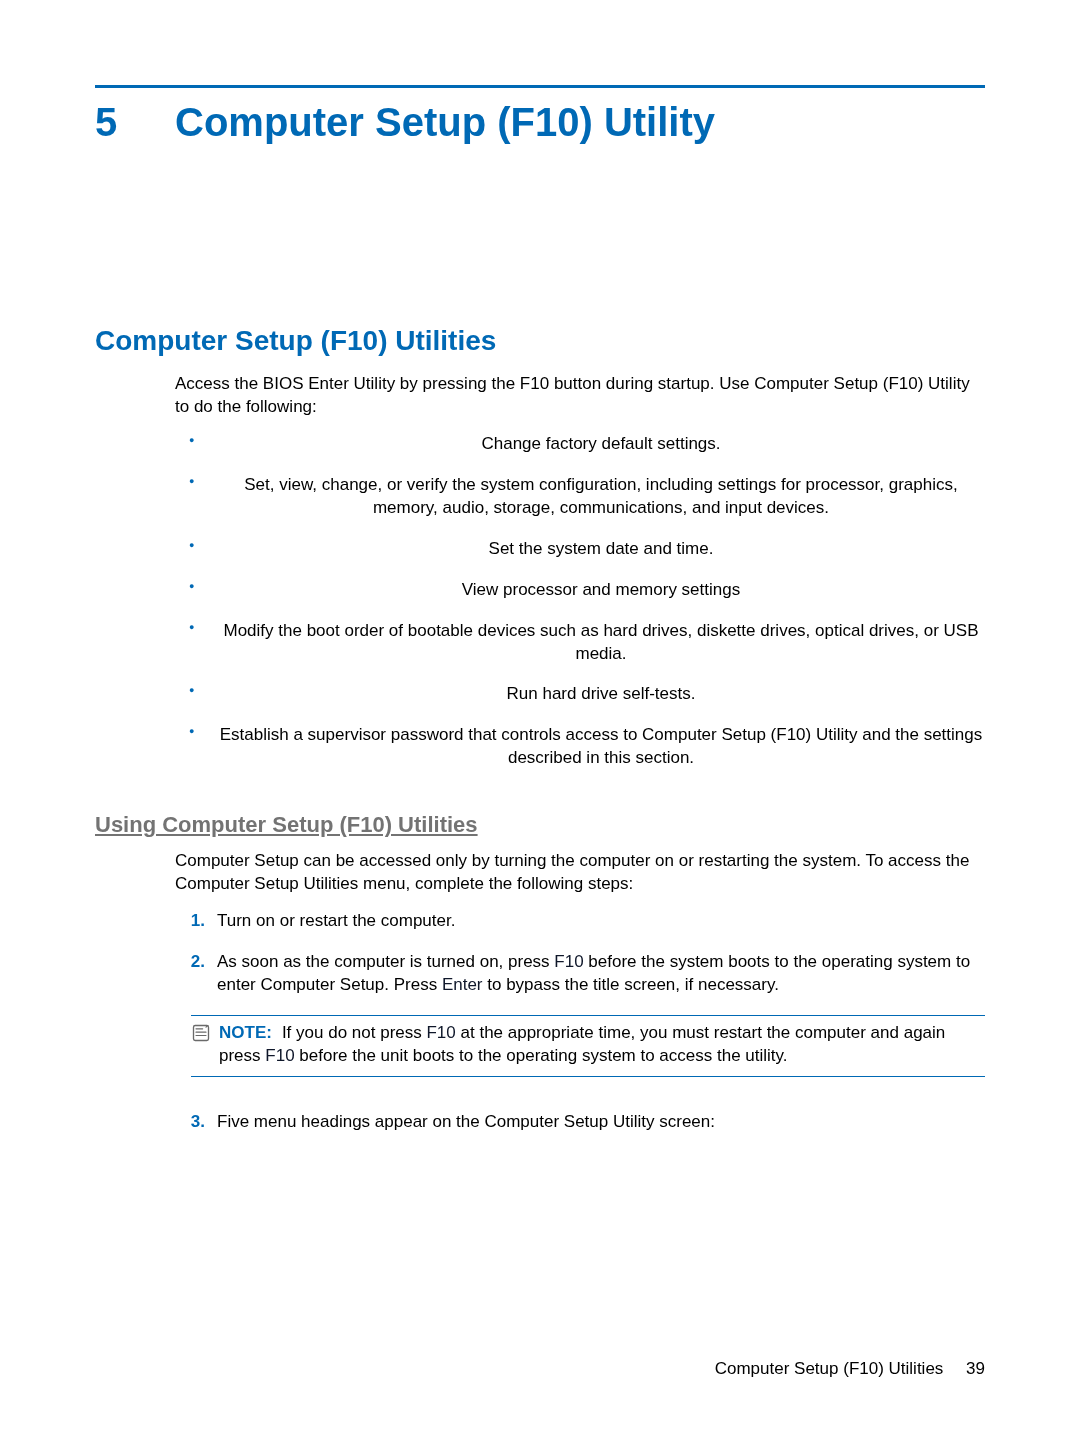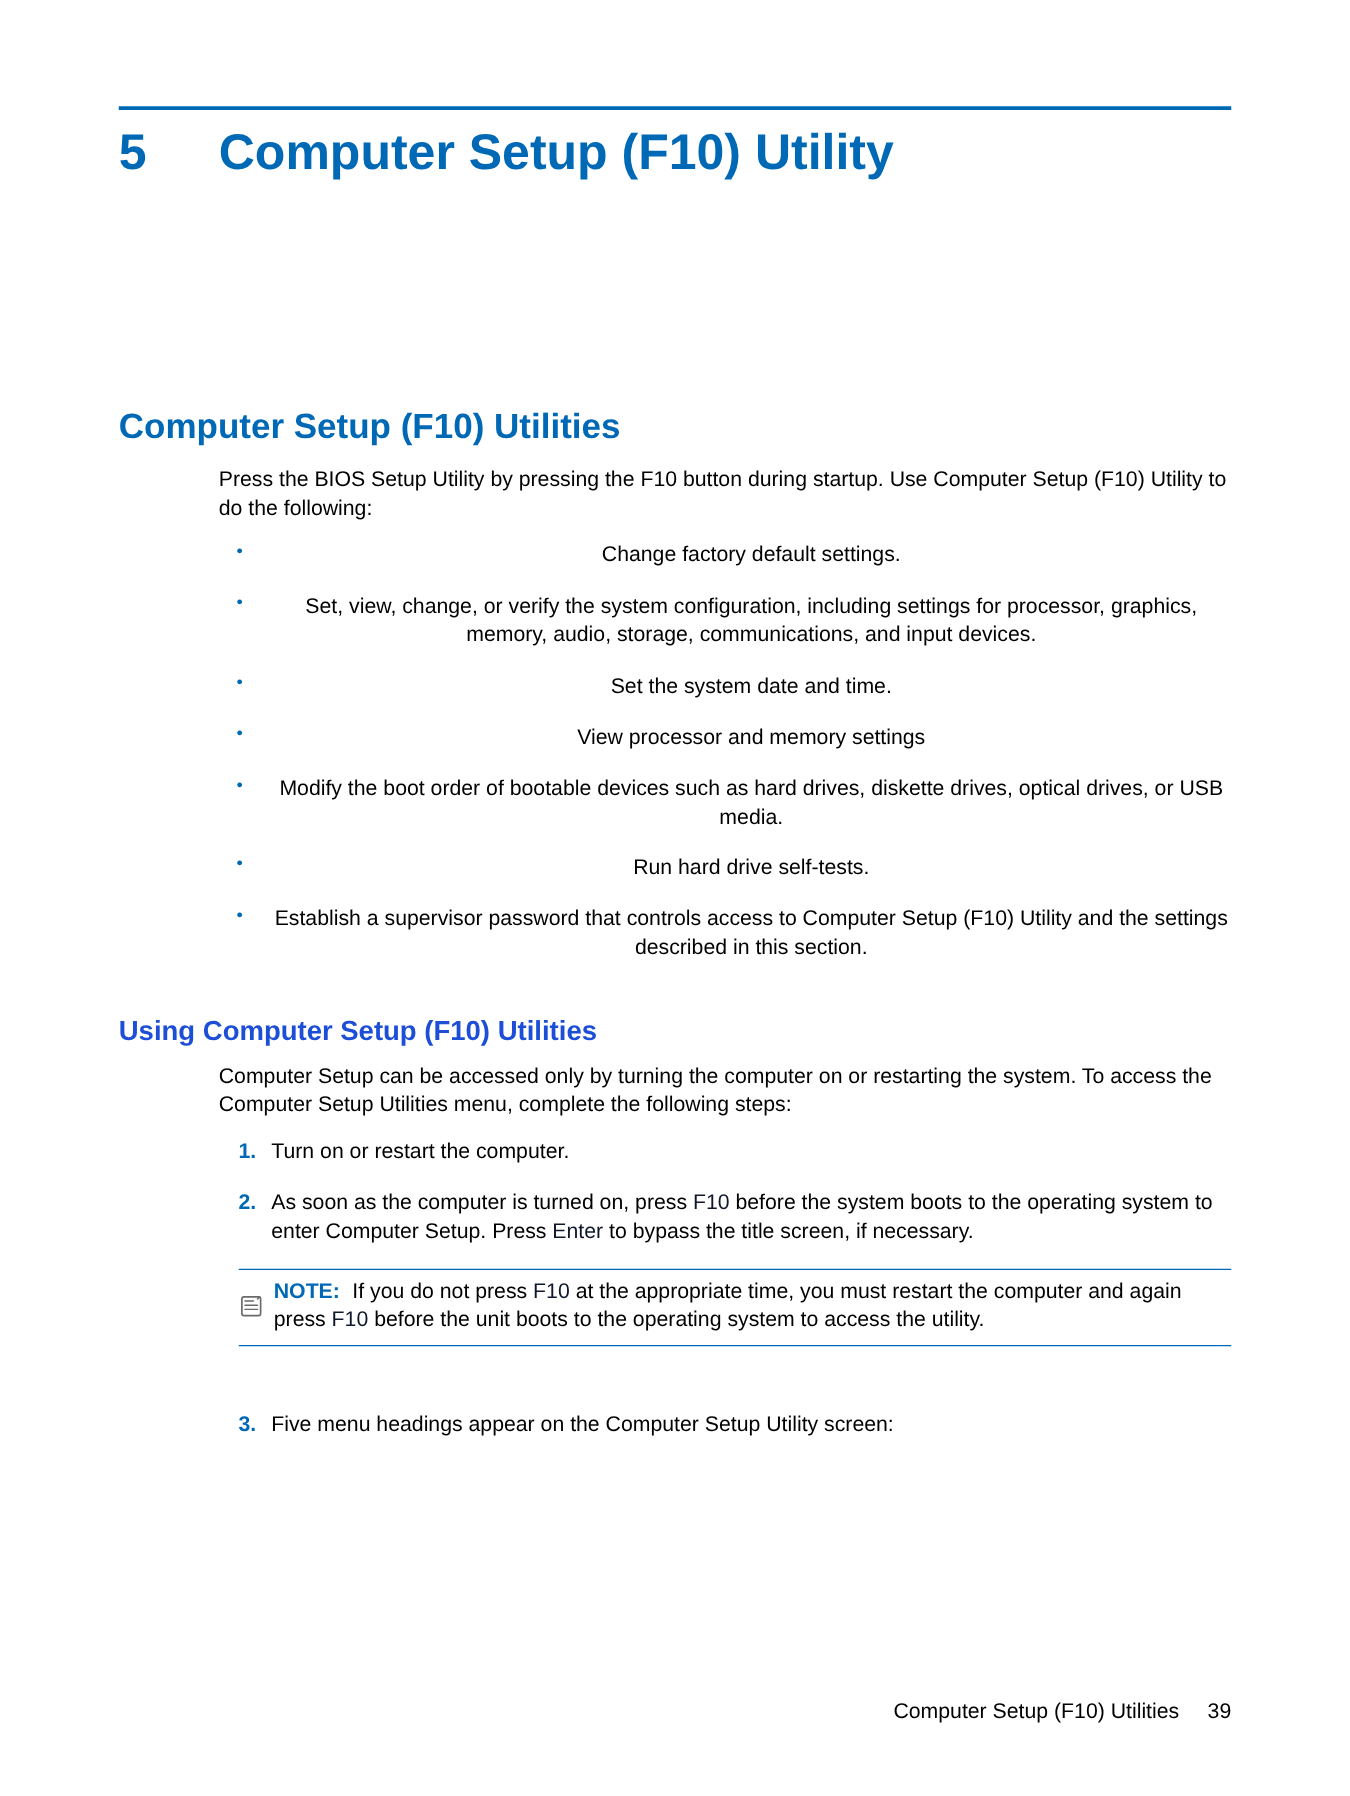--- a/index.html
+++ b/index.html
@@ -41,22 +41,23 @@
   }
   .section-title {
     font-size: 28px;
     font-weight: bold;
     color: #0069b5;
     margin: 0 0 16px 0;
   }
   .subsection-title {
     font-size: 22px;
     font-weight: bold;
-    color: #1d4ed8;
+    color: #737373;
     margin: 24px 0 12px 0;
+    text-decoration: underline;
   }
   .body-text {
     font-size: 17px;
     line-height: 1.35;
     margin: 0 0 14px 80px;
   }
   ul.bullets {
     list-style: none;
     padding: 0;
     margin: 0 0 0 80px;
@@ -122,23 +123,23 @@
     left: 14px;
     top: 1px;
     font-size: 9px;
     color: #000;
   }
   .key { color: #0f172a; }
   .note-block {
     border-top: 1px solid #0069b5;
     border-bottom: 1px solid #0069b5;
     padding: 6px 0 8px 0;
-    margin: 0 0 36px 96px;
+    margin: 0 0 18px 96px;
     display: flex;
-    align-items: center;
+    align-items: flex-start;
     font-size: 17px;
     line-height: 1.35;
   }
   .note-icon {
     flex: 0 0 auto;
     width: 20px;
     height: 20px;
     margin-right: 8px;
     margin-top: 1px;
   }
@@ -164,21 +165,21 @@
 
   <hr class="chapter-rule">
 
   <div class="chapter-header">
     <div class="chapter-number">5</div>
     <div class="chapter-title">Computer Setup (F10) Utility</div>
   </div>
 
   <h2 class="section-title">Computer Setup (F10) Utilities</h2>
 
-  <p class="body-text">Press the BIOS Setup Utility by pressing the F10 button during startup. Use Computer Setup (F10) Utility to do the following:</p>
+  <p class="body-text">Access the BIOS Enter Utility by pressing the F10 button during startup. Use Computer Setup (F10) Utility to do the following:</p>
 
   <ul class="bullets">
     <li>Change factory default settings.</li>
     <li>Set, view, change, or verify the system configuration, including settings for processor, graphics, memory, audio, storage, communications, and input devices.</li>
     <li>Set the system date and time.</li>
     <li>View processor and memory settings</li>
     <li>Modify the boot order of bootable devices such as hard drives, diskette drives, optical drives, or USB media.</li>
     <li>Run hard drive self-tests.</li>
     <li>Establish a supervisor password that controls access to Computer Setup (F10) Utility and the settings described in this section.</li>
   </ul>

